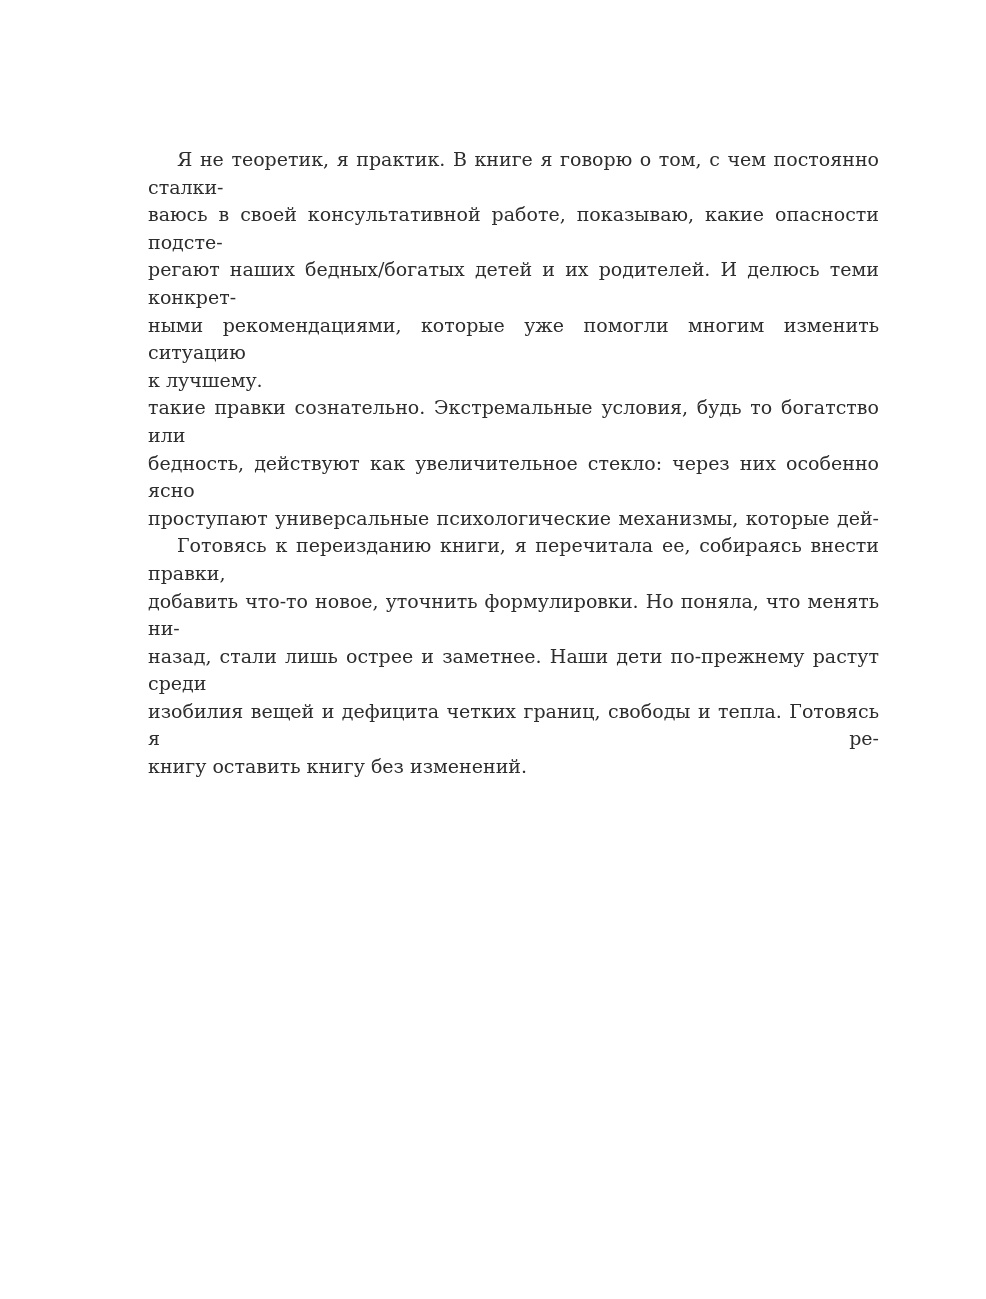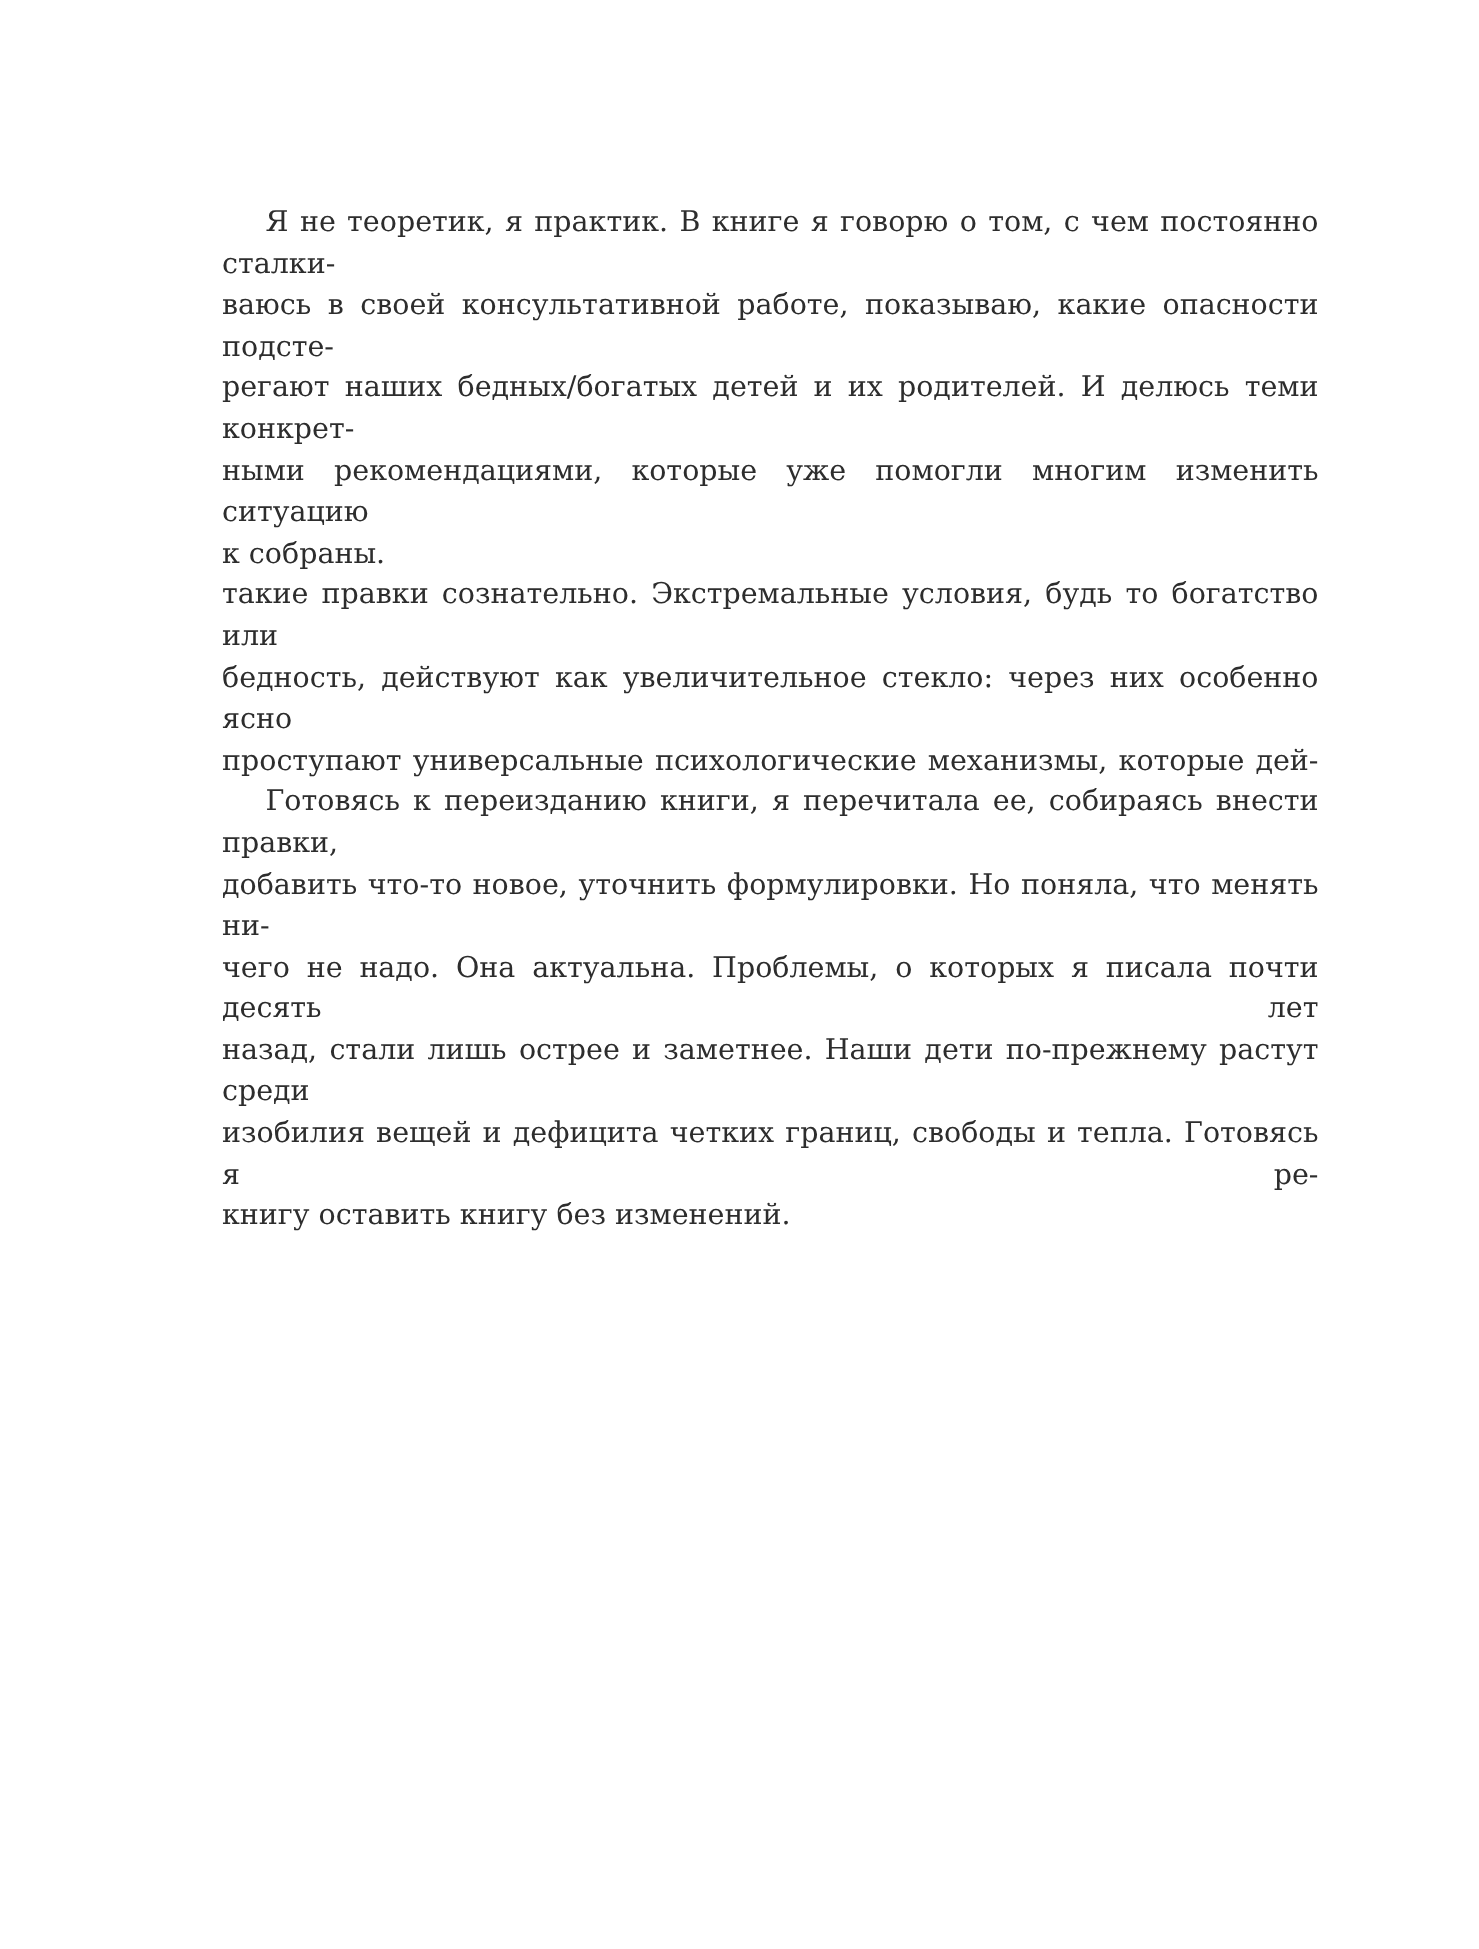--- a/index.html
+++ b/index.html
@@ -15,21 +15,21 @@
     font-family: "DejaVu Serif", "Liberation Serif", serif;
   }
   .page {
     position: absolute;
     inset: 0;
     background: #ffffff;
   }
   .text-block {
     position: absolute;
     left: 148px;
-    top: 135px;
+    top: 146px;
     width: 731px;
     color: #2d2d2d;
     font-size: 19px;
     line-height: 27.6px;
     font-weight: 400;
   }
   .paragraph {
     margin: 0;
     padding: 0;
   }
@@ -48,29 +48,28 @@
 </head>
 <body>
 
 <div class="page">
   <div class="text-block">
       <div class="paragraph">
         <div class="line indent">Я не теоретик, я практик. В книге я говорю о том, с чем постоянно сталки-</div>
         <div class="line">ваюсь в своей консультативной работе, показываю, какие опасности подсте-</div>
         <div class="line">регают наших бедных/богатых детей и их родителей. И делюсь теми конкрет-</div>
         <div class="line">ными рекомендациями, которые уже помогли многим изменить ситуацию</div>
-        <div class="line last">к собраны.</div>
+        <div class="line last">к лучшему.</div>
       </div>
       <div class="paragraph">
         <div class="line">такие правки сознательно. Экстремальные условия, будь то богатство или</div>
         <div class="line">бедность, действуют как увеличительное стекло: через них особенно ясно</div>
         <div class="line">проступают универсальные психологические механизмы, которые дей-</div>
       </div>
       <div class="paragraph">
         <div class="line indent">Готовясь к переизданию книги, я перечитала ее, собираясь внести правки,</div>
         <div class="line">добавить что-то новое, уточнить формулировки. Но поняла, что менять ни-</div>
-        <div class="line">чего не надо. Она актуальна. Проблемы, о которых я писала почти десять лет</div>
         <div class="line">назад, стали лишь острее и заметнее. Наши дети по-прежнему растут среди</div>
         <div class="line">изобилия вещей и дефицита четких границ, свободы и тепла. Готовясь я ре-</div>
         <div class="line last">книгу оставить книгу без изменений.</div>
       </div>
     </div>
 </div>
 
 </body></html>

